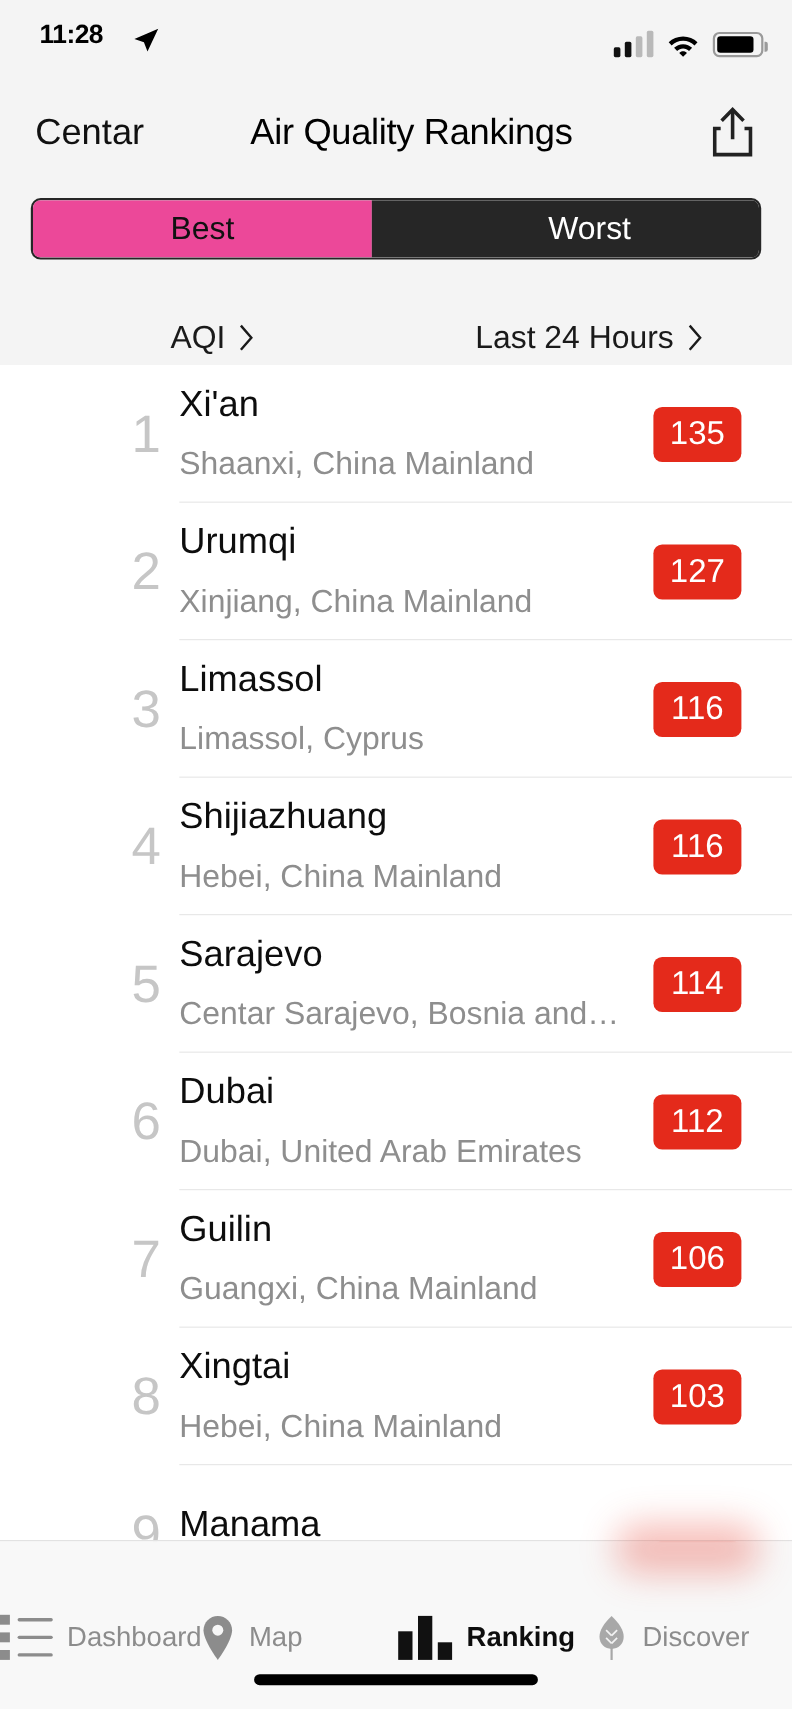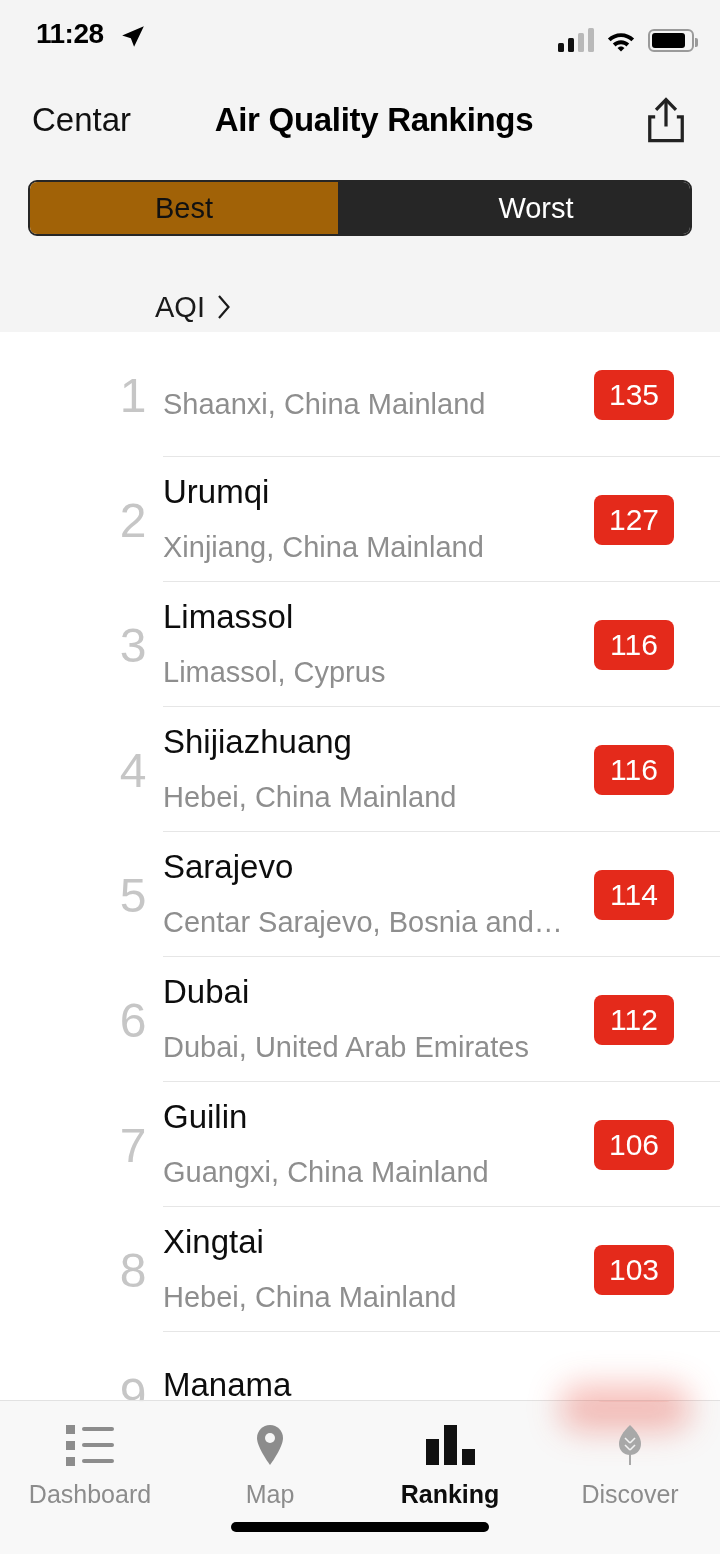--- a/index.html
+++ b/index.html
@@ -21,21 +21,21 @@
     position:absolute; top:0; left:0; width:720px; height:332px;
     background:#f4f4f4;
   }
 
   
   .status-bar {
     position:absolute; top:0; left:0; width:720px; height:72px;
   }
   .status-time {
     position:absolute; left:36px; top:18px;
-    font-size:28px; font-weight:bold; color:#000;
+    font-size:24px; font-weight:bold; color:#000;
     letter-spacing:-0.5px;
   }
   .loc-arrow {
     position:absolute; left:120px; top:24px;
     width:26px; height:26px;
   }
   .status-right {
     position:absolute; right:26px; top:22px;
     display:flex; align-items:flex-end; gap:11px; height:30px;
   }
@@ -60,39 +60,39 @@
   
   .nav-bar {
     position:absolute; top:72px; left:0; width:720px; height:96px;
   }
   .nav-left {
     position:absolute; left:32px; top:50%; transform:translateY(-50%);
     font-size:33px; color:#111; white-space:nowrap;
   }
   .nav-title {
     position:absolute; left:0; right:0; top:50%; transform:translateY(-50%);
-    text-align:center; font-size:33px; font-weight:bold; color:#000;
+    text-align:center; font-size:33px; font-weight:normal; color:#000;
     letter-spacing:-0.3px;
     margin-left:28px;
   }
   .nav-share {
     position:absolute; right:28px; top:50%; transform:translateY(-50%);
     width:52px; height:52px;
   }
 
   
   .segmented {
     position:absolute; left:28px; top:180px;
     width:664px; height:56px;
     border:2.5px solid #262626; border-radius:9px;
     display:flex; overflow:hidden; background:#f7f7f7;
   }
   .seg {
     flex:1; display:flex; align-items:center; justify-content:center;
-    font-size:29px; color:#111; background:#a16207;
+    font-size:29px; color:#111; background:#ec4899;
   }
   .seg.active { background:#262626; color:#fff;padding-left:44px; }
 
   
   .filters {
     position:absolute; left:0; top:266px; width:720px; height:50px;
   }
   .filter {
     position:absolute; top:16px; height:50px;
     display:flex; align-items:center; gap:12px;
@@ -147,21 +147,21 @@
   }
   .tab-glow {
     position:absolute; left:560px; top:-16px;
     width:130px; height:46px; border-radius:20px;
     background:rgba(228,42,27,0.30);
     filter:blur(16px); pointer-events:none;
   }
   .tab {
     position:relative;
     flex:1; height:100%; padding-top:22px;
-    display:flex; flex-direction:column; align-items:center; gap:13px;
+    display:flex; flex-direction:row; align-items:center; gap:13px;
   }
   .tab-icon { height:44px; display:flex; align-items:center; justify-content:center; }
   .tab-label { font-size:25px; color:#8c8c8c; }
   .tab.active .tab-label { color:#0d0d0d; font-weight:bold; }
 
   
   .ic-list { display:flex; flex-direction:column; gap:7px; }
   .ic-list span { display:flex; align-items:center; gap:7px; }
   .ic-list span i { display:block; width:9px; height:9px; background:#8c8c8c; }
   .ic-list span b { display:block; width:32px; height:3.5px; background:#8c8c8c; border-radius:2px; }
@@ -225,28 +225,35 @@
       <div class="seg active">Worst</div>
     </div>
 
     <div class="filters">
       <div class="filter f1">
         <span>AQI</span>
         <svg class="chev" viewBox="0 0 14 26">
           <path d="M2 2 L11.5 13 L2 24" fill="none" stroke="#1a1a1a" stroke-width="2.2"></path>
         </svg>
       </div>
+      <div class="filter f2">
+        <span>Last 24 Hours</span>
+        <svg class="chev" viewBox="0 0 14 26">
+          <path d="M2 2 L11.5 13 L2 24" fill="none" stroke="#1a1a1a" stroke-width="2.2"></path>
+        </svg>
+      </div>
     </div>
   </div>
 
   <div class="list">
 
     <div class="row">
       <div class="rank">1</div>
       <div class="info">
+        <div class="city">Xi'an</div>
         <div class="region">Shaanxi, China Mainland</div>
       </div>
       <div class="aqi" style="background: rgb(228, 42, 27);">135</div>
       <div class="divider"></div>
     </div>
 
     <div class="row">
       <div class="rank">2</div>
       <div class="info">
         <div class="city">Urumqi</div>

